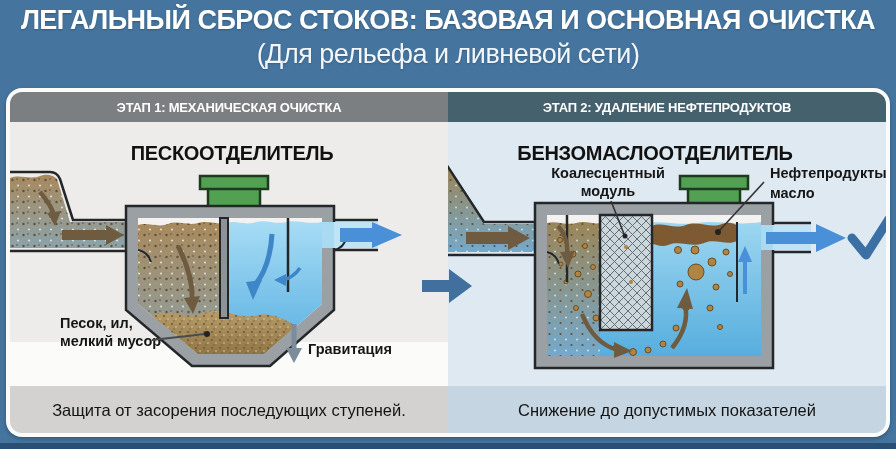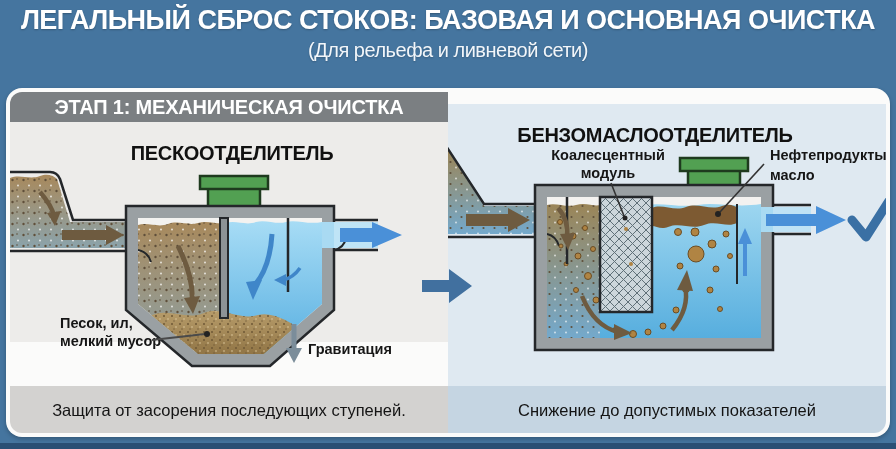--- a/index.html
+++ b/index.html
@@ -8,42 +8,42 @@
     background:#45759f;
     font-family:"Liberation Sans","DejaVu Sans",sans-serif;
   }
   .page-title{
     position:absolute;left:0;top:5px;width:896px;text-align:center;
     color:#ffffff;font-size:27px;font-weight:800;letter-spacing:-0.5px;
     text-shadow:0 1px 2px rgba(0,0,0,.25);white-space:nowrap;
   }
   .page-subtitle{
     position:absolute;left:0;top:39px;width:896px;text-align:center;
-    color:#f2f6fa;font-size:20px;font-weight:400;letter-spacing:-0.5px;
+    color:#f2f6fa;font-size:27px;font-weight:400;letter-spacing:-0.5px;
     text-shadow:0 1px 2px rgba(0,0,0,.2);
   }
   .panels-wrap{
     position:absolute;left:6px;top:88px;width:884px;height:349px;
     background:#fbfbfa;border-radius:16px;padding:4px;box-sizing:border-box;
     box-shadow:0 2px 4px rgba(0,0,0,.25);
   }
   .panels-inner{
     width:100%;height:100%;border-radius:12px;overflow:hidden;
     display:flex;position:relative;
   }
   .panel{width:50%;height:100%;display:flex;flex-direction:column;position:relative;}
   .panel-header{
     height:30px;flex:0 0 30px;display:flex;align-items:center;justify-content:center;
-    color:#ffffff;font-size:20px;font-weight:700;letter-spacing:-0.2px;white-space:nowrap;
+    color:#ffffff;font-size:13px;font-weight:700;letter-spacing:-0.2px;white-space:nowrap;
   }
   .panel--1 .panel-header{background:#7b7f82;}
   .panel--2 .panel-header{background:#46616e;}
   .panel-body{flex:1 1 auto;position:relative;padding-left:44px;}
   .panel--1 .panel-body{background:#edecea;}
-  .panel--2 .panel-body{background:#dfe9f1;margin-top:12px;}
+  .panel--2 .panel-body{background:#dfe9f1;}
   .panel-body svg{position:absolute;left:0;top:0;}
   .panel-caption{
     flex:0 0 47px;display:flex;flex-direction:column;align-items:center;justify-content:center;
     color:#141414;font-size:16.5px;font-weight:500;line-height:20px;text-align:center;
   }
   .panel--1 .panel-caption{background:#d3d2d0;margin-top:44px;}
   .panel--2 .panel-caption{background:#c5d5e2;text-align:center;}
   .between-arrow{position:absolute;left:412px;top:172px;z-index:5;}
   .bottom-strip{position:absolute;left:0;bottom:0;width:896px;height:6px;background:#2a4f74;}
   text{font-family:"Liberation Sans","DejaVu Sans",sans-serif;}
@@ -156,20 +156,21 @@
             <circle cx="197" cy="212" r="3" fill="#222"></circle>
           </g>
         </svg>
       </div>
       <div class="panel-caption">
         <div>Защита от засорения последующих ступеней.</div>
       </div>
     </div>
 
     <div class="panel panel--2">
+      <div class="panel-header">ЭТАП 2: УДАЛЕНИЕ НЕФТЕПРОДУКТОВ</div>
       <div class="panel-body">
         <svg width="438" height="264" viewBox="0 0 438 264">
           <defs>
             <linearGradient id="gradDirtyR" x1="0" y1="0" x2="0" y2="1">
               <stop offset="0" stop-color="#9b8557"></stop>
                 <stop offset="1" stop-color="#74a9cc"></stop>
             </linearGradient>
             <linearGradient id="gradCleanR" x1="0" y1="0" x2="0" y2="1">
               <stop offset="0" stop-color="#9dd6f0"></stop>
                 <stop offset="1" stop-color="#57aede"></stop>

